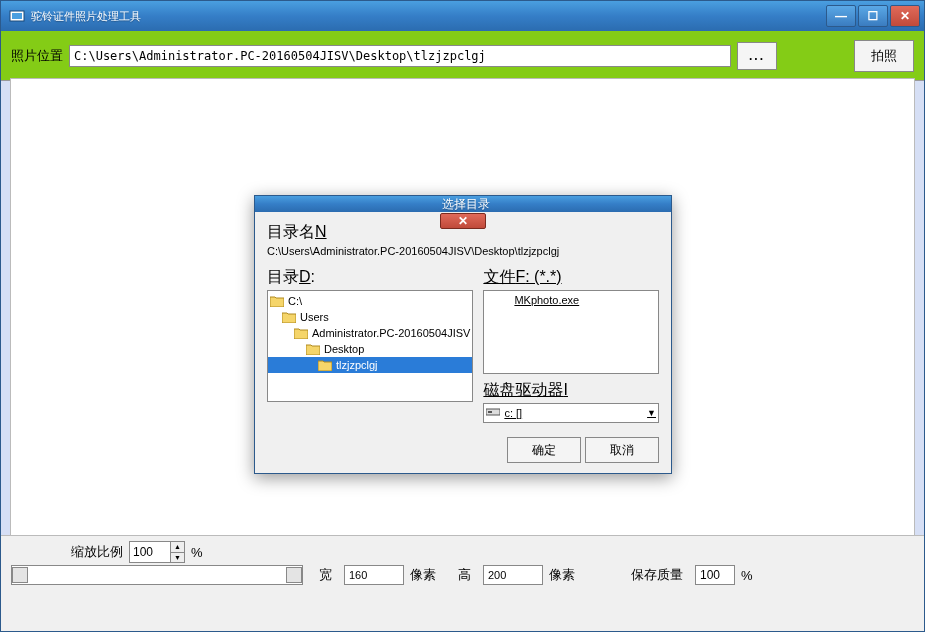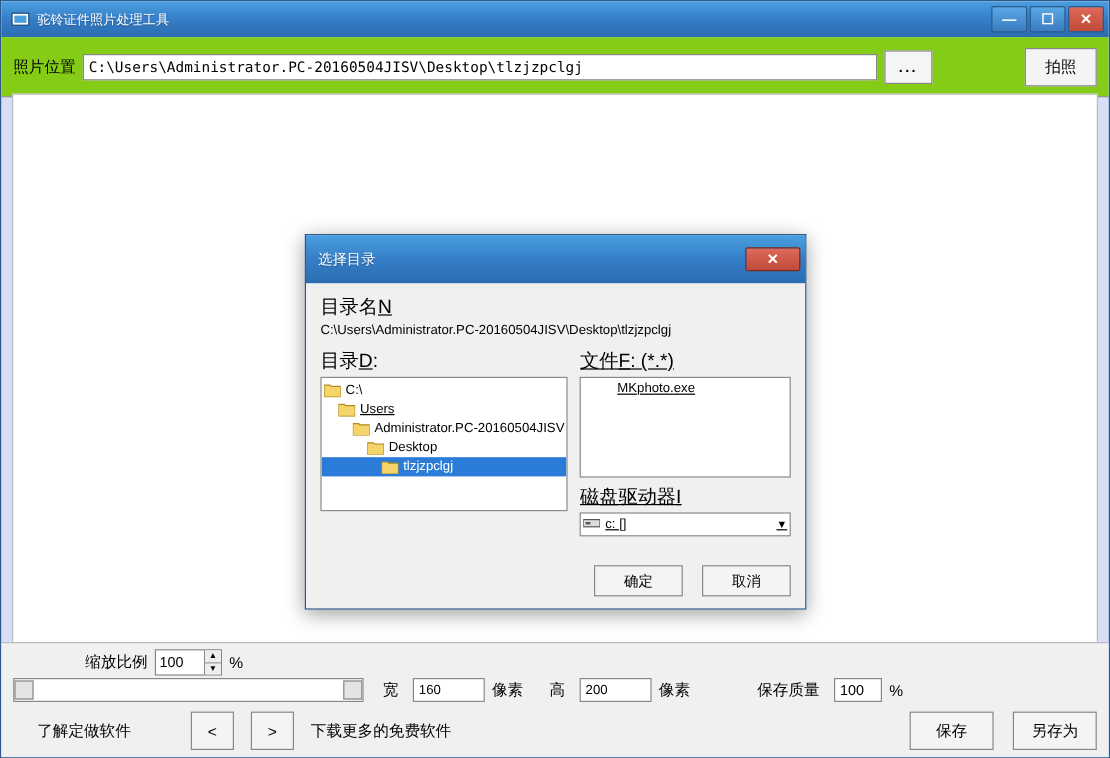--- a/index.html
+++ b/index.html
@@ -32,44 +32,44 @@
 .hscroll .thumb{width:14px;height:14px;border:1px solid #888;background:#e4e4e4;}
 .hscroll .track{flex:1;background:repeating-linear-gradient(45deg,#f6f6f6,#f6f6f6 2px,#eaeaea 2px,#eaeaea 4px);}
 .dim-input{width:60px;height:20px;border:1px solid #888;background:#fff;padding:0 4px;font-size:11px;box-sizing:border-box;margin:0 6px;}
 .qual-input{width:40px;height:20px;border:1px solid #888;background:#fff;padding:0 4px;font-size:12px;box-sizing:border-box;margin:0 6px;}
 .navbtn{width:34px;height:30px;border:1px solid #888;background:#f4f4f4;display:flex;align-items:center;justify-content:center;font-size:13px;cursor:default;margin-right:14px;}
 .actbtn{width:68px;height:30px;border:1px solid #888;background:#f4f4f4;display:flex;align-items:center;justify-content:center;font-size:13px;cursor:default;margin-left:16px;}
 .linklike{font-size:13px;margin-right:50px;}
 
 
 .dialog{position:absolute;left:253px;top:194px;width:416px;background:#f0f0f0;border:1px solid #2c5a8c;box-shadow:0 4px 16px rgba(0,0,0,0.4);}
-.dialog .dtitlebar{height:16px;background:linear-gradient(to bottom,#4a9fe0 0%,#357ec7 50%,#2b6cb0 100%);display:flex;align-items:center;color:#fff;padding:12px 4px;}
+.dialog .dtitlebar{height:16px;background:linear-gradient(to bottom,#4a9fe0 0%,#357ec7 50%,#2b6cb0 100%);display:flex;align-items:center;color:#fff;padding:0 4px;flex-direction:column;}
 .dialog .dtitle{flex:1;font-size:12px;padding-left:6px;text-shadow:0 1px 1px rgba(0,0,0,0.3);}
 .dialog .dclose{width:44px;height:18px;background:linear-gradient(to bottom,#e06a5a,#c04a3a);border:1px solid #7a2a1f;border-radius:2px;display:flex;align-items:center;justify-content:center;color:#fff;font-weight:bold;}
 .dialog .dbody{padding:10px 12px;}
 .dlg-label{font-size:16px;margin-bottom:2px;}
 .dlg-path{font-size:11px;font-family:Tahoma,Arial;margin-bottom:10px;word-break:break-all;}
 .dlg-cols{display:flex;gap:10px;}
 .dircol{flex:0 0 198px;}
 .filcol{flex:1;text-decoration:underline;}
 .listbox{border:1px solid #888;background:#fff;height:106px;overflow:auto;padding:2px 0;}
 .tree-item{display:flex;align-items:center;height:16px;padding:0 2px;font-size:11px;white-space:nowrap;}
 .tree-item.selected{background:#2a7cd8;color:#fff;}
 .folder-icon{width:14px;height:11px;margin-right:4px;display:inline-block;}
 .folder-icon svg{width:14px;height:11px;display:block;}
-.indent-1{padding-left:14px;text-decoration:underline;}
+.indent-1{padding-left:14px;}
 .indent-2{padding-left:26px;}
 .indent-3{padding-left:38px;}
 .indent-4{padding-left:50px;}
 .file-item{padding:1px 4px;font-size:11px;margin-left:26px;}
 .drive-row{margin-top:6px;}
 .drive-select{width:100%;height:20px;border:1px solid #888;background:#fff;font-size:11px;padding:0 2px;box-sizing:border-box;display:flex;align-items:center;justify-content:space-between;}
 .drive-select .dicon{display:flex;align-items:center;gap:4px;}
 .drive-select .caret{font-size:9px;}
-.dbuttons{display:flex;justify-content:flex-end;gap:16px;margin-top:24px;}
+.dbuttons{display:flex;justify-content:flex-end;gap:4px;margin-top:14px;}
 .dbtn{width:72px;height:24px;border:1px solid #888;background:#f4f4f4;display:flex;align-items:center;justify-content:center;font-size:12px;cursor:default;}
 .underline-acc{text-decoration:underline;}
 </style>
 </head>
 <body>
 
 <div class="window">
 
   <div class="titlebar">
     <span class="app-icon">
@@ -116,29 +116,20 @@
       <span class="label">宽</span>
       <input class="dim-input" value="160" style="">
       <span class="label">像素</span>
       <span class="label" style="margin-left:16px">高</span>
       <input class="dim-input" value="200" style="">
       <span class="label">像素</span>
       <span class="label" style="margin-left:50px">保存质量</span>
       <input class="qual-input" value="100" style="">
       <span class="label">%</span>
     </div>
-    <div class="bottom-row3">
-      <span class="linklike">了解定做软件</span>
-      <div class="navbtn">&lt;</div>
-      <div class="navbtn">&gt;</div>
-      <span class="linklike" style="margin-right:0">下载更多的免费软件</span>
-      <div style="flex:1"></div>
-      <div class="actbtn">保存</div>
-      <div class="actbtn">另存为</div>
-    </div>
   </div>
 
   <div class="dialog">
     <div class="dtitlebar">
       <span class="dtitle">选择目录</span>
       <div class="dclose">✕</div>
     </div>
     <div class="dbody">
       <div class="dlg-label">
         <span>目录名</span><span class="underline-acc">N</span>

